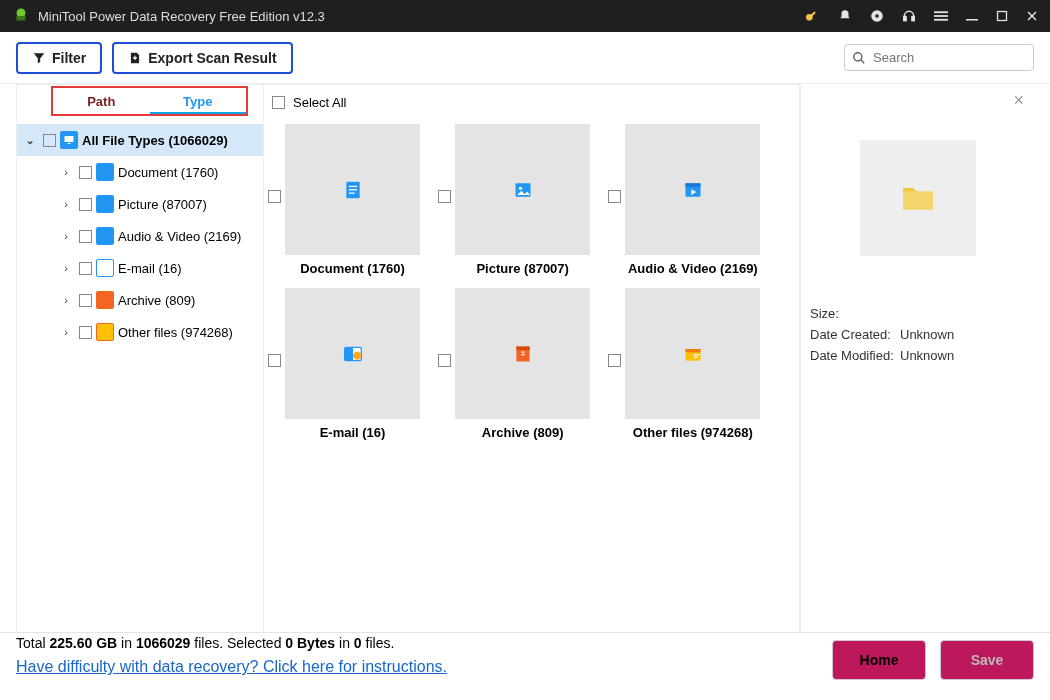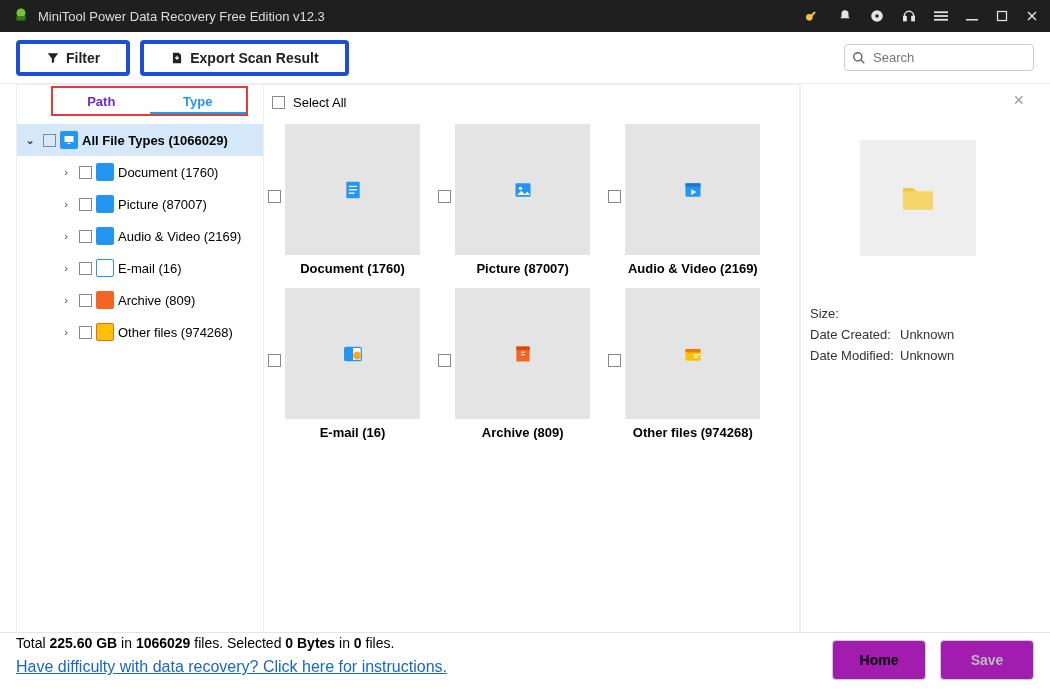--- a/index.html
+++ b/index.html
@@ -4,30 +4,30 @@
 <style>
   * { box-sizing: border-box; margin: 0; padding: 0; }
   html, body { width: 1050px; height: 700px; font-family: Arial, sans-serif; background: #fff; }
   .titlebar { height: 32px; background: #1f1f1f; display: flex; align-items: center; color: #ddd; font-size: 13px; padding: 0 12px; justify-content: space-between; }
   .titlebar-left { display: flex; align-items: center; gap: 8px; }
   .logo { width: 18px; height: 18px; }
   .titlebar-right { display: flex; align-items: center; gap: 18px; }
   .tb-icon { color: #e4e4e4; cursor: pointer; display:flex; align-items:center; justify-content:center;}
   .key-icon { color:#f3c244; }
   .toolbar { height: 52px; border-bottom: 1px solid #eee; display: flex; align-items: center; padding: 0 16px; gap: 10px; background:#fff;}
-  .tb-btn { border: 4px solid #1d4ed8; background: #fff; border-radius: 4px; padding: 6px 26px; font-size: 14px; font-weight: bold; display: flex; align-items: center; gap: 6px; cursor: pointer; color:#222;}
+  .tb-btn { border: 2px solid #1d4ed8; background: #fff; border-radius: 4px; padding: 6px 14px; font-size: 14px; font-weight: bold; display: flex; align-items: center; gap: 6px; cursor: pointer; color:#222;}
   .tb-btn svg { width: 14px; height: 14px; }
   .search-wrap { margin-left: auto; position: relative;}
   .search-input { width: 190px; border: 1px solid #ccc; border-radius: 4px; padding: 5px 16px 5px 28px; font-size: 13px;}
   .search-ico { position: absolute; left: 8px; top: 7px; color:#666;}
   .main { display: flex; height: 548px; padding: 0 16px;}
   .tree-pane { width: 248px; border: 1px solid #eee; border-bottom:none; padding-top:0px; background:#fff; }
   .tabs { height: 30px; display:flex; border: 2px solid #e43a3a; border-bottom: 2px solid #e43a3a; width: 197px; margin: 1px 0 0 34px;}
   .tab { flex:1; text-align:center; font-size:13px; line-height:28px; cursor:pointer; font-weight:bold;}
-  .tab-inactive { color:#6d28d9; }
+  .tab-inactive { color:#7f1d1d; }
   .tab-active { color:#2196f3; border-bottom: 2px solid #0ea5e9; }
   .tree { font-size: 13px; margin-top: 8px;}
   .tree-row { display:flex; align-items:center; height: 32px; gap: 4px; padding-left:4px; cursor:pointer;}
   .tree-root { background:#d4e8fa; font-weight:bold; }
   .tree-child { padding-left: 40px; }
   .chevron { width:18px; font-size:11px; color:#444; text-align:center;}
   .cbox { width:13px; height:13px; border:1px solid #888;}
   .t-icon { width:18px; height:18px; display:flex; align-items:center; justify-content:center; border-radius:2px;}
   .t-monitor { background: #2196f3; }
   .t-doc { background:#2196f3; }
@@ -47,21 +47,21 @@
   .detail-pane { width: 234px; border-left:1px solid #eee; position:relative; padding: 16px 6px; font-size:13px;}
   .close-x { position:absolute; right:10px; top:6px; color:#999; font-size:18px; cursor:pointer;}
   .folder-preview { width:116px; height:116px; background:#eee; margin:40px auto 50px auto; display:flex; align-items:center; justify-content:center;}
   .meta-row { display:flex; margin: 6px 3px; }
   .meta-k { width: 90px; color:#333;}
   .meta-v { color:#333; white-space:nowrap; overflow:hidden;}
   .statusbar { height: 48px; border-top:1px solid #e4e4e4; display:flex; align-items:flex-end; padding:0 16px;}
   .status-left { font-size:14px; line-height:1.6;}
   .help-link { color:#1866c8; text-decoration:underline; font-size:16px; cursor:pointer;}
   .status-right { margin-left:auto; display:flex; gap:14px;}
-  .big-btn { width: 94px; height:40px; border:1px solid #ccc; background:#a21caf; border-radius:4px; font-weight:bold; font-size:14px; cursor:pointer;}
+  .big-btn { width: 94px; height:40px; border:1px solid #ccc; background:#be185d; border-radius:4px; font-weight:bold; font-size:14px; cursor:pointer;}
   .big-btn.disabled { color:#bbb;}
 </style>
 </head>
 <body>
 
 <div class="titlebar">
   <div class="titlebar-left">
     <svg class="logo" viewBox="0 0 24 24">
         <circle cx="12" cy="8" r="6" fill="#71c837"></circle>
         <rect x="6" y="12" width="12" height="6" fill="#3b7a1a"></rect>

